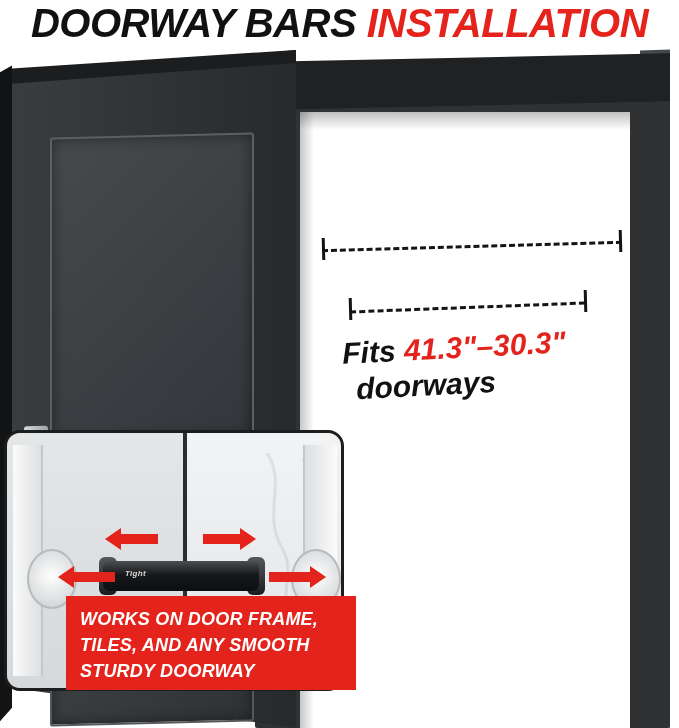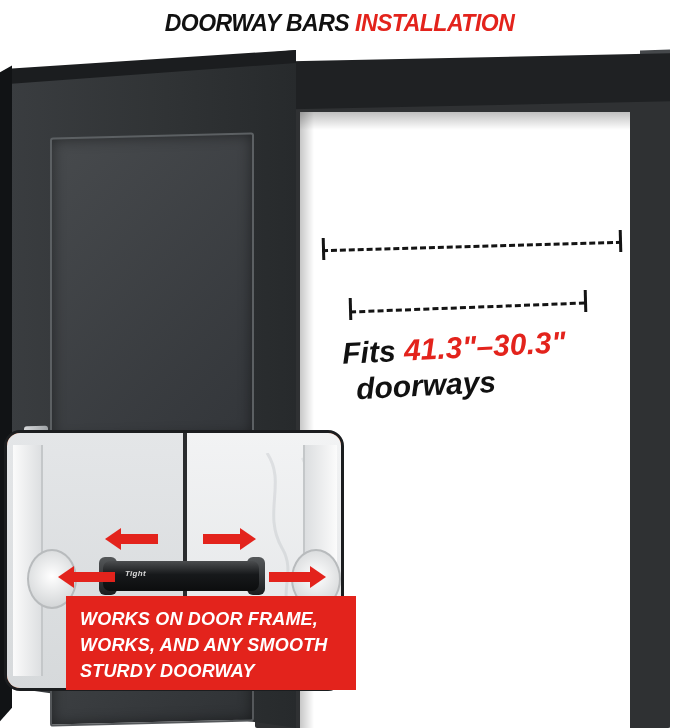--- a/index.html
+++ b/index.html
@@ -24,21 +24,21 @@
     top: 0px;
     left: 0px;
     width: 679px;
     height: 46px;
     display: flex;
     align-items: center;
     justify-content: center;
     white-space: nowrap;
   }
   .title-text {
-    font-size: 23px;
+    font-size: 40px;
     font-weight: bold;
     font-style: italic;
     letter-spacing: -0.5px;
     color: #111111;
   }
   .title-text .accent {
     color: #e3231c;
   }
 
   
@@ -430,18 +430,18 @@
       <div class="arrow left a1"></div>
       <div class="arrow right a2"></div>
       <div class="arrow left a3"></div>
       <div class="arrow right a4"></div>
       <div class="arrow left a5"></div>
       <div class="arrow right a6"></div>
     </div>
 
     <div class="caption">
       <div>WORKS ON DOOR FRAME,</div>
-      <div>WORKS, AND ANY SMOOTH</div>
+      <div>TILES, AND ANY SMOOTH</div>
       <div>STURDY DOORWAY</div>
     </div>
 
   </div>
 </div>
 
 </body></html>

